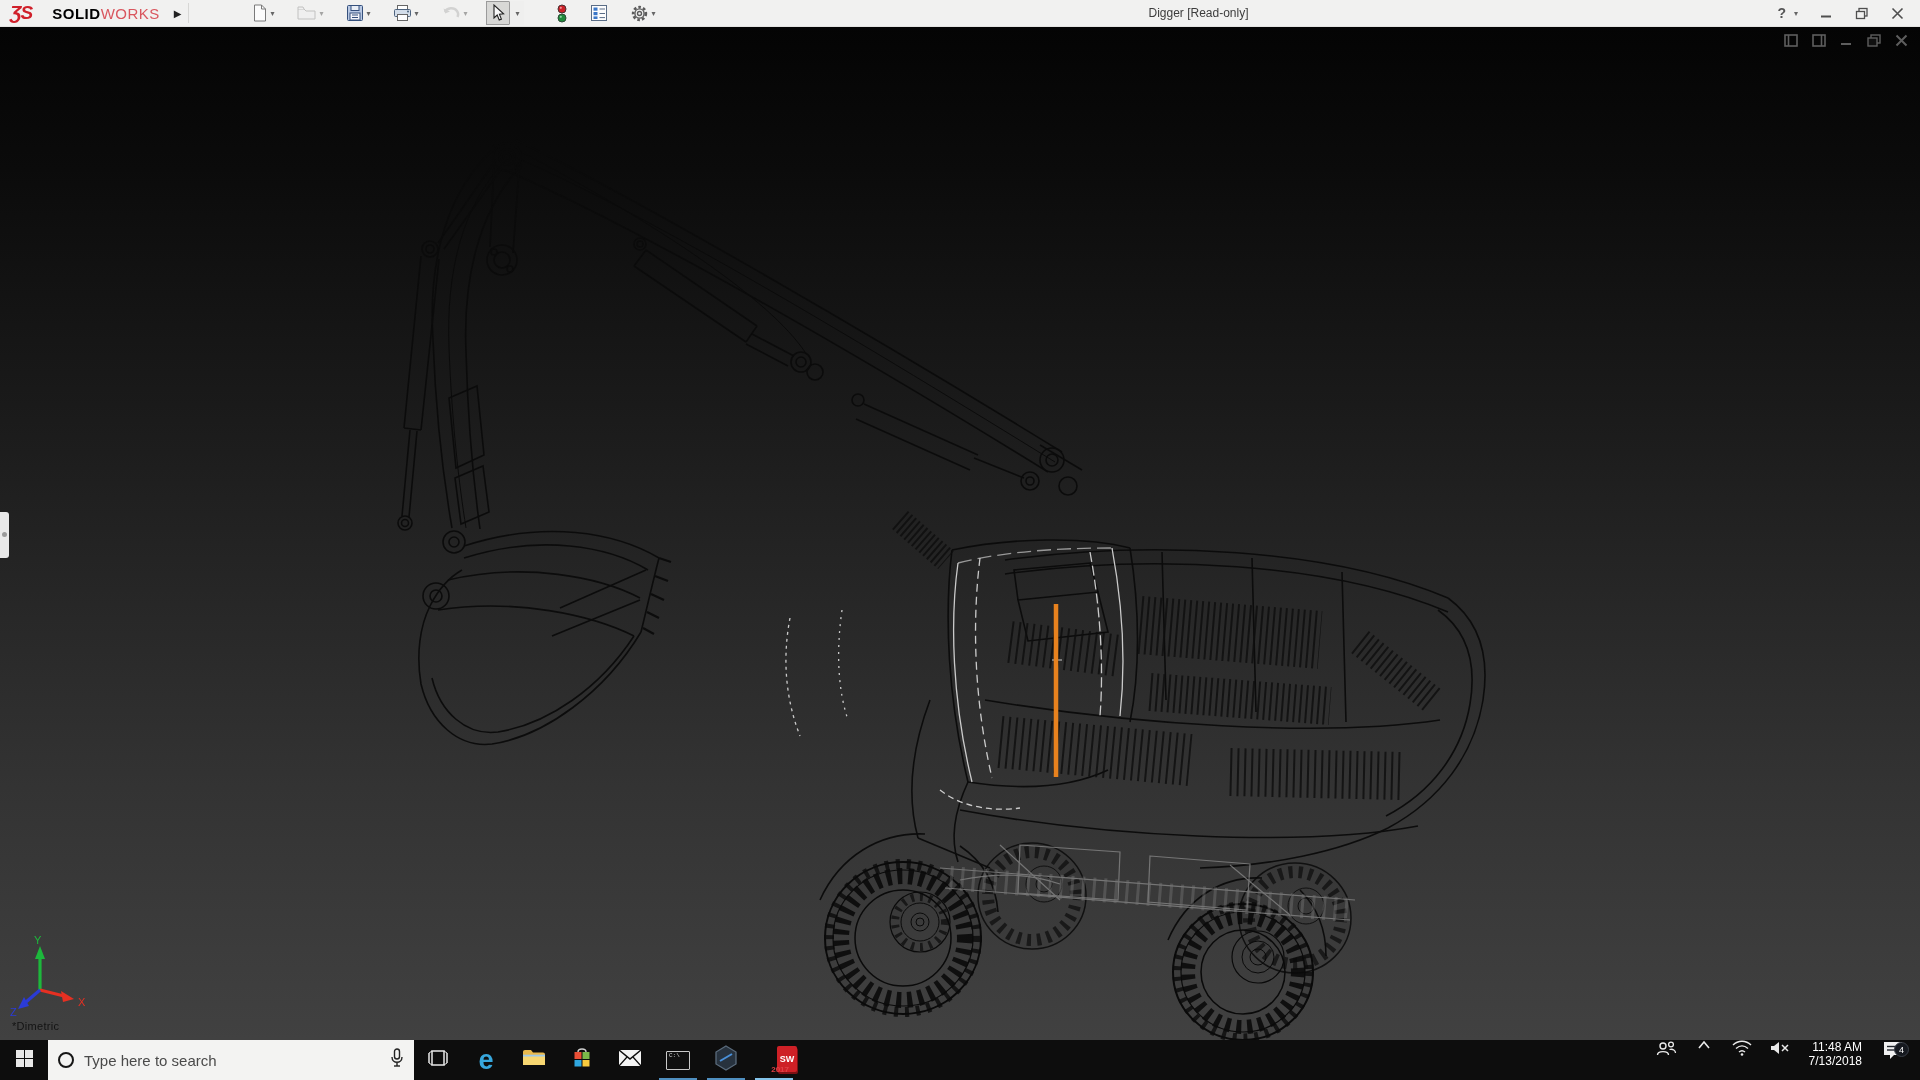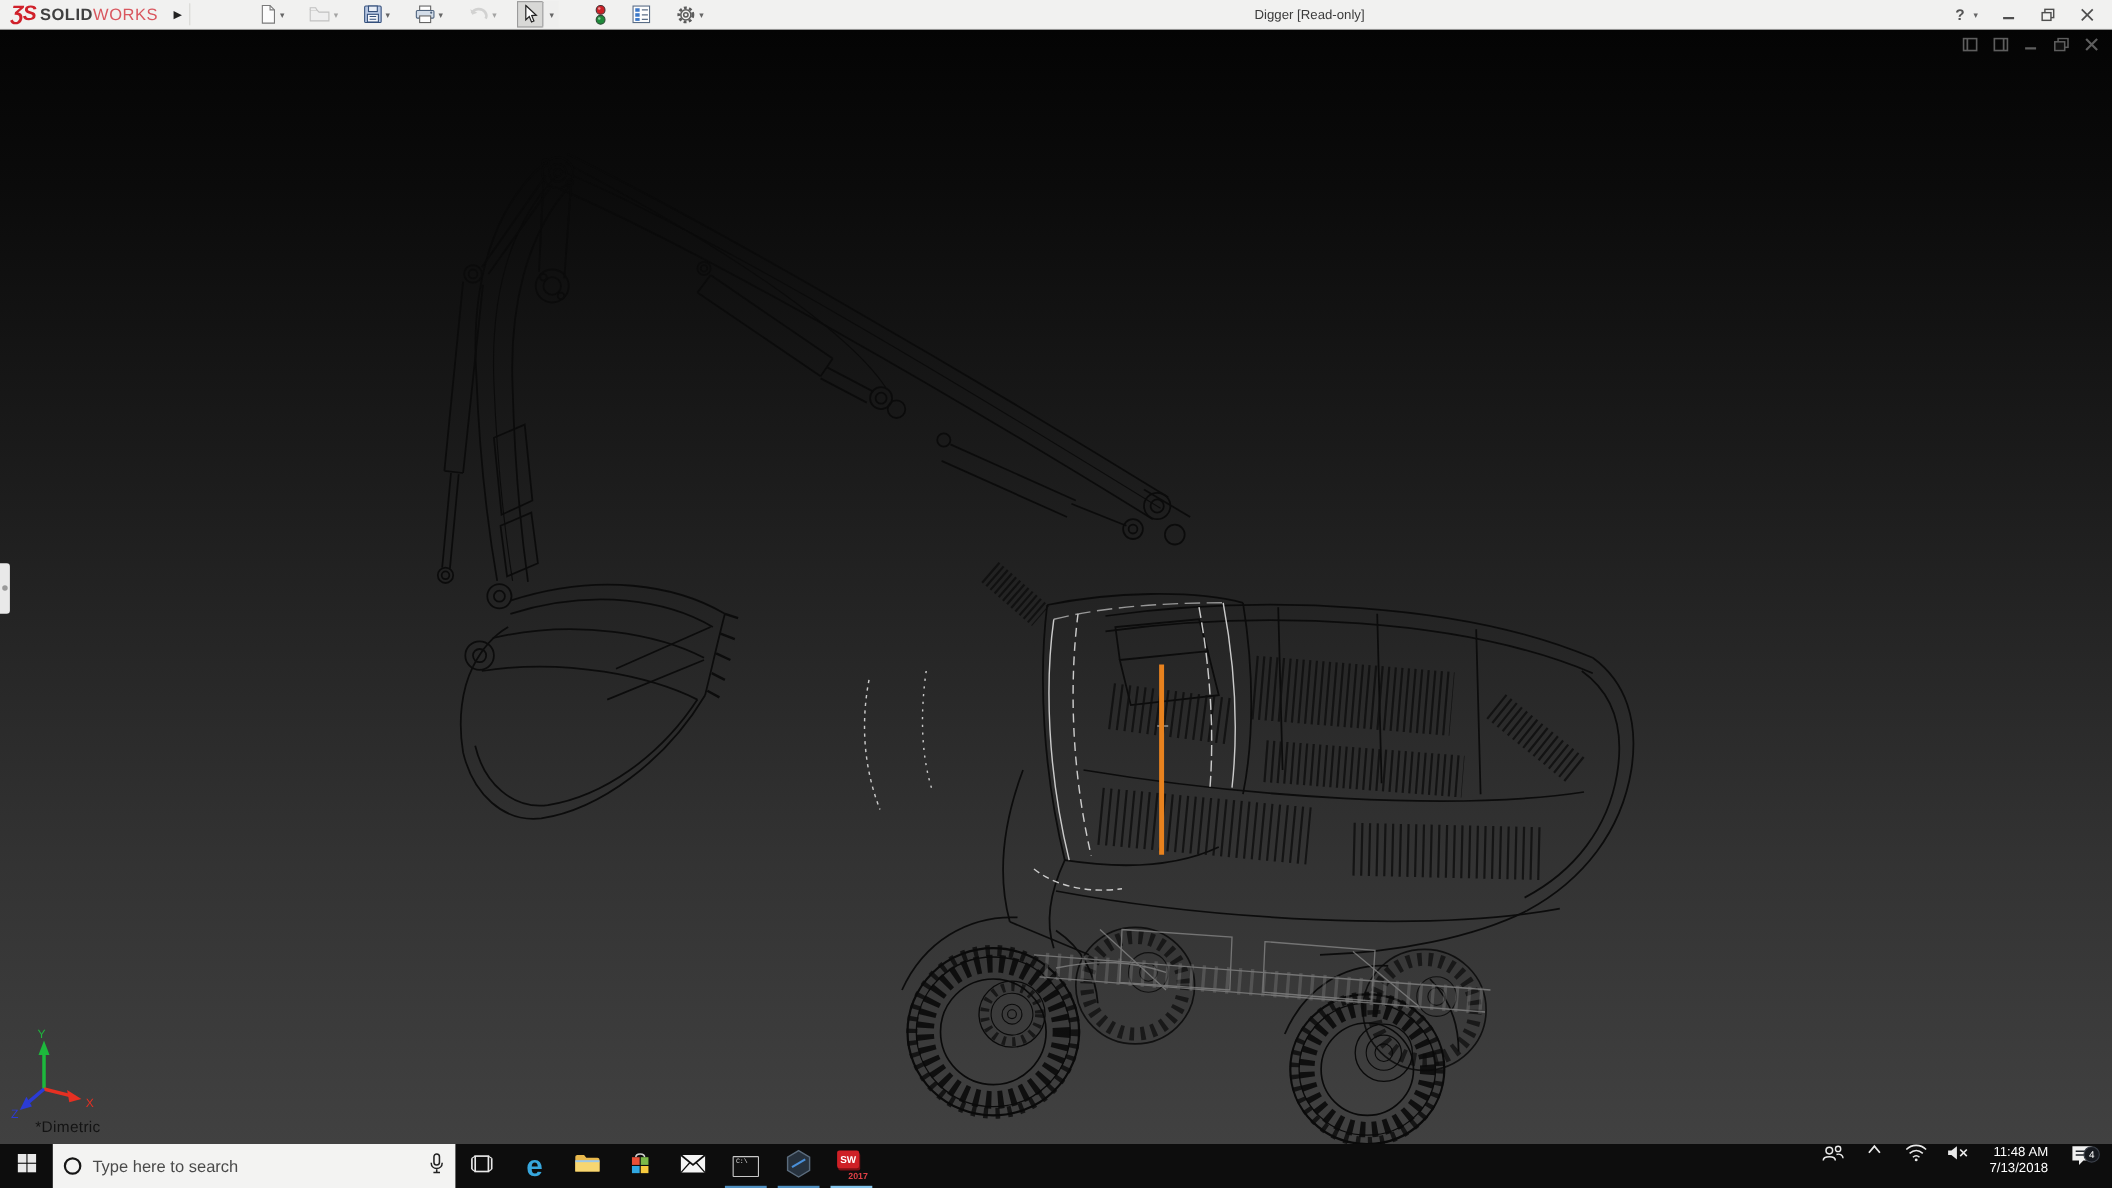--- a/index.html
+++ b/index.html
@@ -6,21 +6,21 @@
   html,body { width:1920px; height:1080px; overflow:hidden; background:#000;
               font-family:"Liberation Sans", sans-serif; }
   .screen { position:relative; width:1920px; height:1080px;border-radius:14px; }
 
   
   .titlebar { position:absolute; left:0; top:0; width:1920px; height:27px;
               background:#f1f1f0; border-bottom:1px solid #e3e3e1;
               display:flex; align-items:center; }
   .brand { display:flex; align-items:baseline; padding-left:10px; white-space:nowrap; }
   .brand .mark  { color:#d0202a; font-size:19px; font-weight:bold; font-style:italic; letter-spacing:-1px; margin-right:4px; }
-  .brand .bold  { color:#404040; font-size:15px; font-weight:bold; letter-spacing:.5px; }
+  .brand .bold  { color:#000000; font-size:15px; font-weight:bold; letter-spacing:.5px;margin-left:16px; }
   .brand .light { color:#d9565e; font-size:15px; font-weight:normal; letter-spacing:.5px; }
   .flyout { margin-left:8px; padding:0 6px; height:20px; display:flex; align-items:center;
             border-right:1px solid #d7d7d5; color:#222; font-size:10px; cursor:pointer; }
   .tools { display:flex; align-items:center; margin-left:58px; height:27px; }
   .tool { display:flex; align-items:center; height:24px; padding:0 3px; border:1px solid transparent; }
   .tool svg { display:block; }
   .tool .dd { font-size:8px; color:#666; margin-left:3px; }
   .tool.pressed { background:#d8d8d6; border:1px solid #9b9b9b; }
   .tool.dd-box { margin-left:-1px; border-left:1px solid #9b9b9b; height:24px; background:#efefee; }
   .tool.disabled { opacity:.55; }
@@ -34,42 +34,42 @@
   
   .viewport { position:absolute; left:0; top:27px; width:1920px; height:1013px;
               background:linear-gradient(180deg,#040404 0%,#0b0b0b 14%,#1f1f1f 45%,#333333 75%,#414141 100%); }
   .viewport svg.model { position:absolute; left:0; top:0; width:1920px; height:1013px; }
   .child-ctl { position:absolute; top:7px; right:12px; display:flex; gap:14px; align-items:center; }
   .child-ctl svg { display:block; }
   .side-tab { position:absolute; left:0; top:485px; width:9px; height:46px; background:#e9e9e9;
               border-radius:0 3px 3px 0; }
   .side-tab::after { content:""; position:absolute; left:2px; top:20px; width:5px; height:5px;
                      border-radius:50%; background:#9a9a9a; }
-  .orientation { position:absolute; left:12px; bottom:8px; font-size:14px; color:#131313; letter-spacing:.3px;margin-left:20px; }
+  .orientation { position:absolute; left:12px; bottom:8px; font-size:11px; color:#131313; letter-spacing:.3px; }
 
   
   .taskbar { position:absolute; left:0; top:1040px; width:1920px; height:40px; background:#0d0d0d;
              display:flex; align-items:stretch; }
   .tb-btn { width:48px; display:flex; align-items:center; justify-content:center; position:relative; }
   .tb-btn .underline { position:absolute; bottom:0; left:5px; right:5px; height:2px; background:#4f8fc0; }
   .tb-btn .underline.active { background:#83c3ea; }
   .search { width:366px; background:#f3f3f2; display:flex; align-items:center; gap:10px; padding:0 10px; }
   .search .ring { width:16px; height:16px; border:2.2px solid #161616; border-radius:50%; flex:none; }
   .search input { flex:1; border:none; background:transparent; outline:none; font-size:15px; color:#1f1f1f;
                   font-family:"Liberation Sans", sans-serif; }
   .search input::placeholder { color:#4a4a4a; opacity:1; }
   .tray { margin-left:auto; display:flex; align-items:flex-start; gap:8px; padding-right:10px; }
   .tray .t-ico { width:30px; display:flex; align-items:center; justify-content:center; }
   .clock { text-align:right; color:#fff; font-size:12px; line-height:14px; padding:0 6px; }
   .notif { position:relative; width:34px; display:flex; align-items:center; justify-content:center; }
   .badge { position:absolute; right:1px; bottom:3px; min-width:15px; height:15px; border-radius:50%;
            background:#16191f; color:#fff; font-size:9px; display:flex; align-items:center;
            justify-content:center; border:1px solid #3a3f48; }
   .sw-ico { position:relative; width:30px; height:28px; }
-  .sw-cube { position:absolute; left:2px; top:0; width:20px; height:16px; background:#ce2026; border-radius:2px;
+  .sw-cube { position:absolute; left:18px; top:0; width:20px; height:26px; background:#ce2026; border-radius:2px;
              color:#fff; font-size:9px; font-weight:bold; display:flex; align-items:center; justify-content:center;
              box-shadow:1px 2px 0 #7d1014; }
   .sw-year { position:absolute; right:0; bottom:0; color:#e04046; font-size:8px; font-weight:bold; }
   .cmd-box { width:24px; height:19px; background:#101010; border:1px solid #c9c9c9; border-radius:1px;
              color:#dcdcdc; font-size:6px; font-family:"Liberation Mono", monospace; padding:1px 2px; line-height:6px; }
   .edge-e { color:#37a7dd; font-size:27px; font-weight:bold; line-height:27px; }
 </style>
 </head>
 <body>
 

